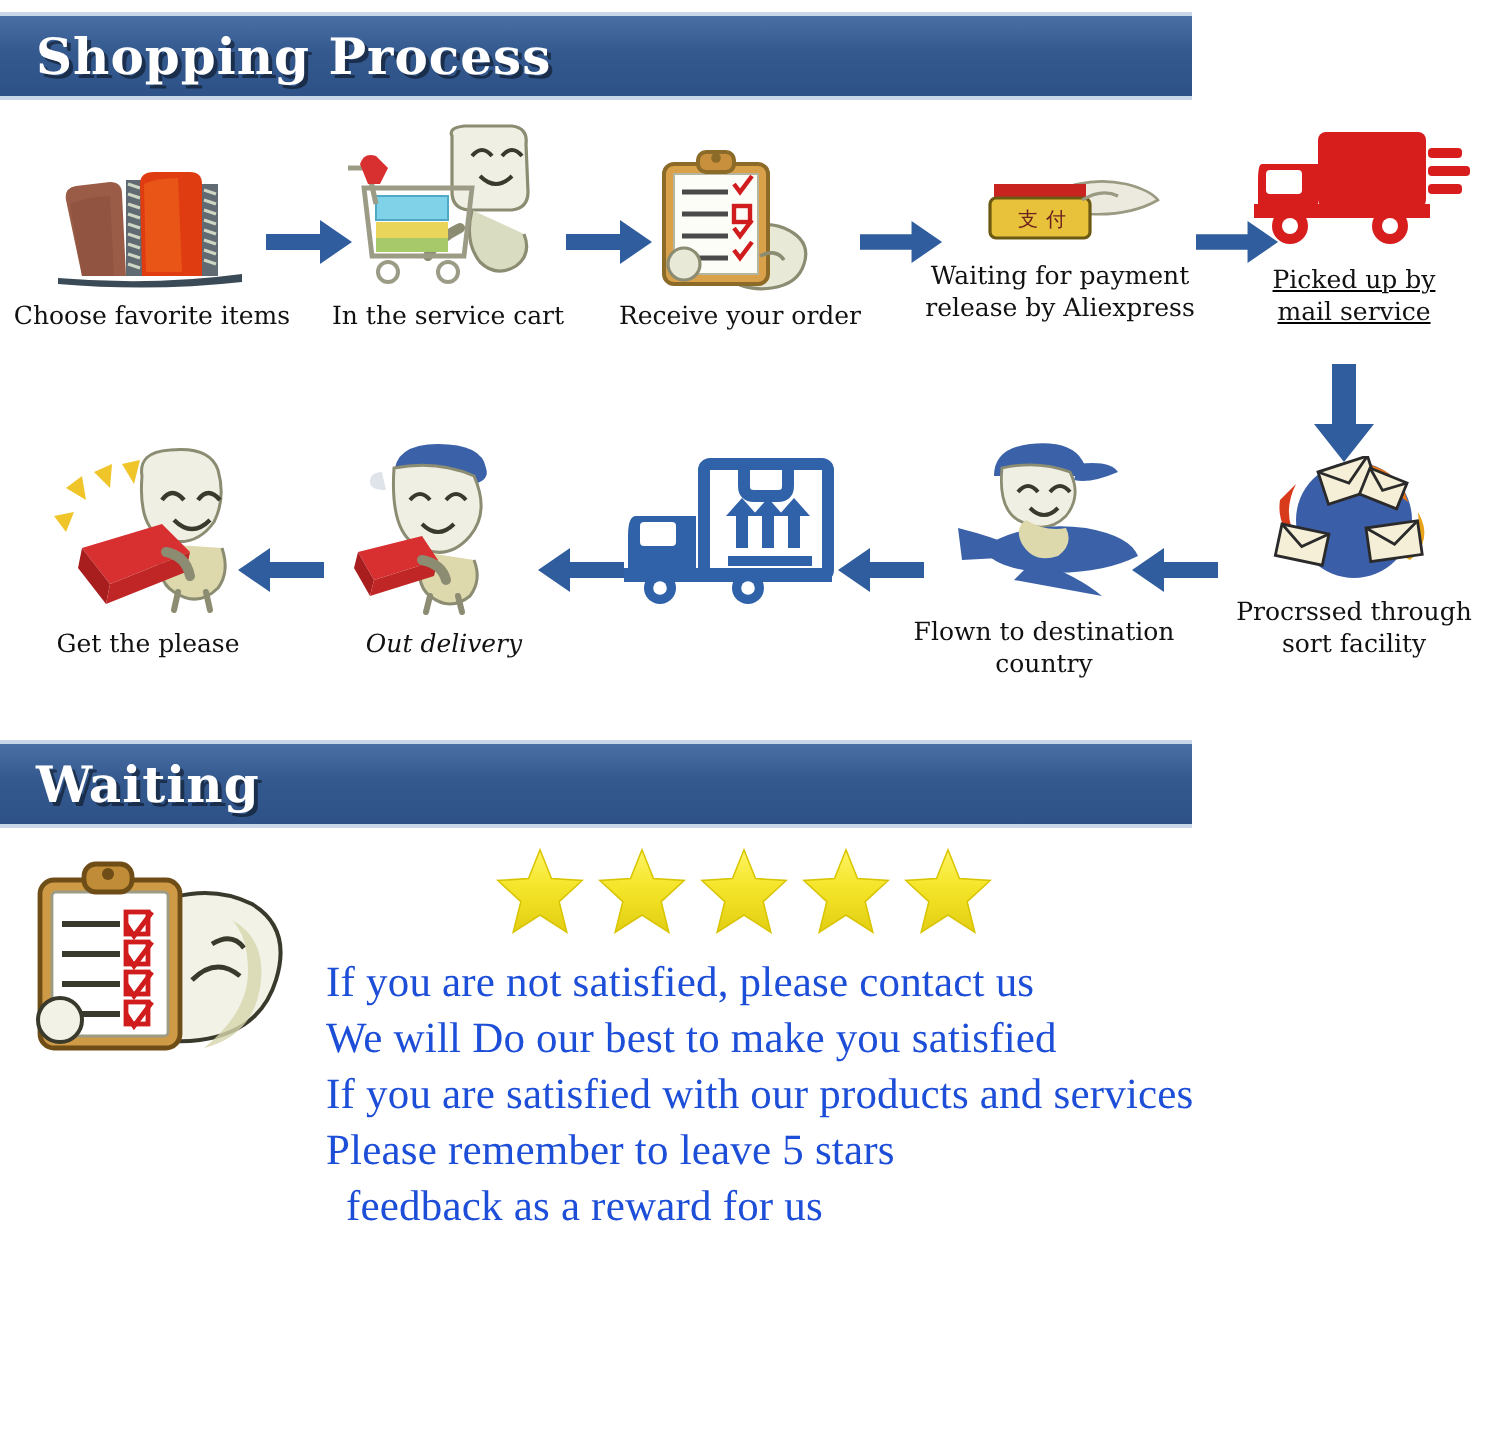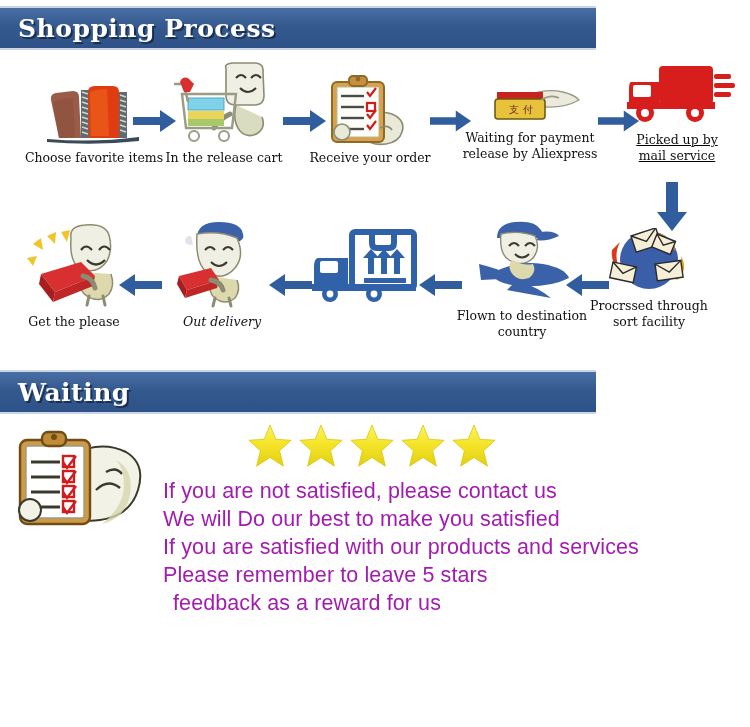--- a/index.html
+++ b/index.html
@@ -83,42 +83,42 @@
   .stars {
     position: absolute;
     display: flex;
     gap: 5px;
   }
   .star { width: 46px; height: 46px; display: block; }
 
   
   .fb-lines {
     position: absolute;
-    font-family: Liberation Sans, sans-serif;
-    color: #a21caf;
+    font-family: Liberation Serif, serif;
+    color: #1d4ed8;
     font-size: 21.5px;
     line-height: 28px;
     letter-spacing: 0.1px;
   }
   .fb-lines div { white-space: nowrap; }
 
   .clipboard {
     position: absolute;
   }
 </style>
 </head>
 <body>
 
 <div class="page">
 
   <div class="banner" id="banner-shopping">
     <span class="banner-title">Shopping Process</span>
   </div>
 
-  <div class="step" style="left:20px; top:80px; width:148px;">
+  <div class="step" style="left:2px; top:80px; width:148px;">
     <div class="art">
       <svg width="110" height="66" viewBox="0 0 110 66">
         <path d="M20 58 L12 20 Q11 14 17 13 L34 11 Q40 11 40 17 L42 58 Z" fill="#9a5c47"></path>
         <path d="M20 58 L14 22 Q24 18 34 18 L36 58 Z" fill="#8a4f3c" opacity="0.55"></path>
         <rect x="42" y="10" width="8" height="48" fill="#5f6a72"></rect>
         <path d="M43 12 l6 2 M43 17 l6 2 M43 22 l6 2 M43 27 l6 2 M43 32 l6 2 M43 37 l6 2 M43 42 l6 2 M43 47 l6 2 M43 52 l6 2" stroke="#cfd6c4" stroke-width="1.6"></path>
         <path d="M50 58 L49 12 Q49 6 56 6 L74 6 Q80 6 80 12 L80 58 Z" fill="#e03c11"></path>
         <path d="M52 56 L51 12 Q57 9 68 9 L70 56 Z" fill="#f06a1e" opacity="0.55"></path>
         <rect x="80" y="12" width="8" height="46" fill="#5f6a72"></rect>
         <path d="M81 15 l6 2 M81 20 l6 2 M81 25 l6 2 M81 30 l6 2 M81 35 l6 2 M81 40 l6 2 M81 45 l6 2 M81 50 l6 2" stroke="#cfd6c4" stroke-width="1.6"></path>
@@ -147,21 +147,21 @@
         <rect x="24" y="36" width="36" height="12" fill="#7fd2e8"></rect>
         <rect x="24" y="36" width="36" height="12" fill="none" stroke="#4fa8c4" stroke-width="1"></rect>
         <rect x="24" y="49" width="36" height="8" fill="#e8d55a"></rect>
         <rect x="24" y="57" width="36" height="7" fill="#a8c96a"></rect>
         <path d="M10 22 L20 22 L24 40" stroke="#9b9b86" stroke-width="2.6" fill="none"></path>
         <path d="M20 30 L26 30 L30 22 L24 16 Q18 14 16 20 Z" fill="#d83030"></path>
         <circle cx="30" cy="74" r="5" fill="#fff" stroke="#9b9b86" stroke-width="2"></circle>
         <circle cx="60" cy="74" r="5" fill="#fff" stroke="#9b9b86" stroke-width="2"></circle>
       </svg>
     </div>
-    <div class="caption">In the release cart</div>
+    <div class="caption">In the service cart</div>
   </div>
 
   <div class="arrow" style="left:283px; top:108px;">
     <svg width="44" height="26" viewBox="0 0 44 26">
       <path d="M0 9 H27 V2 L43 13 L27 24 V17 H0 Z" fill="#2f5d9e"></path>
     </svg>
   </div>
 
   <div class="step" style="left:296px; top:70px; width:148px;">
     <div class="art" style="height:76px">
@@ -236,21 +236,21 @@
     <div class="caption">Picked up by
 mail service</div>
   </div>
 
   <div class="arrow" style="left:655px; top:182px;">
     <svg width="34" height="50" viewBox="0 0 34 50">
       <path d="M11 0 H23 V30 H32 L17 49 L2 30 H11 Z" fill="#2f5d9e"></path>
     </svg>
   </div>
 
-  <div class="step" style="left:578px; top:228px; width:142px;">
+  <div class="step" style="left:606px; top:228px; width:142px;">
     <div class="art" style="height:66px">
       <svg width="104" height="66" viewBox="0 0 104 66">
         <circle cx="52" cy="32" r="29" fill="#3b5ea8"></circle>
         <path d="M52 3 q22 2 27 20 q-10 -8 -27 -6 z" fill="#e8751a"></path>
         <path d="M23 14 q-8 16 2 30 q-12 -8 -10 -22 z" fill="#d83b1c"></path>
         <path d="M72 48 q14 -6 12 -20 q8 14 -4 24 z" fill="#e8a31a"></path>
         <g stroke="#2a2a2a" stroke-width="1.4">
           <g transform="translate(34,8) rotate(-18)">
             <rect x="0" y="0" width="26" height="17" fill="#f6efd8"></rect>
             <path d="M0 0 L13 10 L26 0" fill="none"></path>

